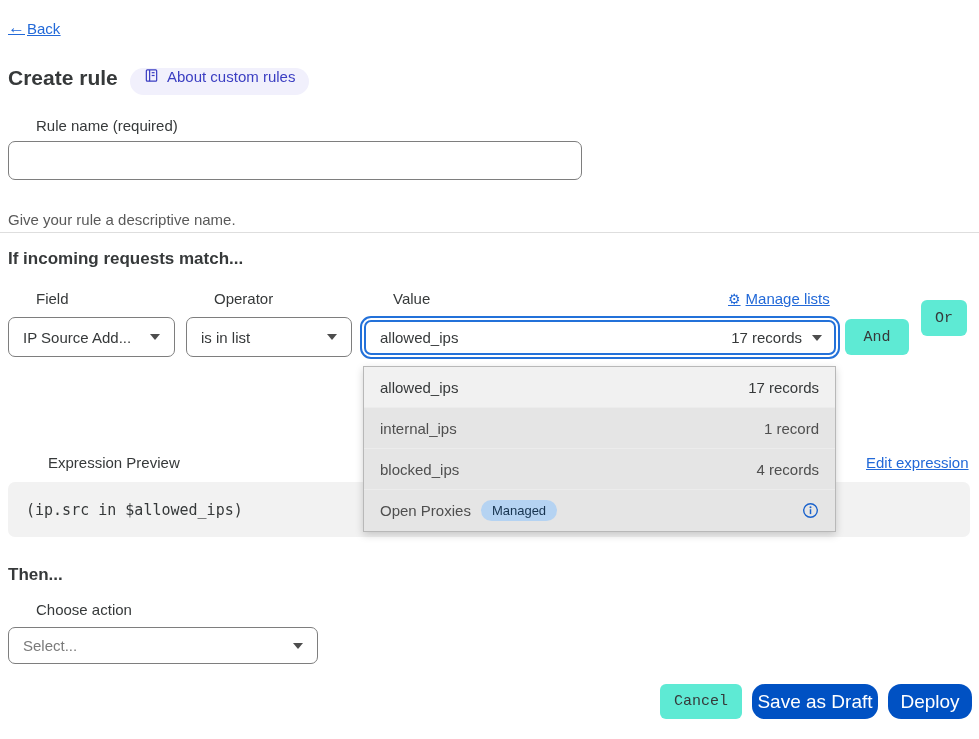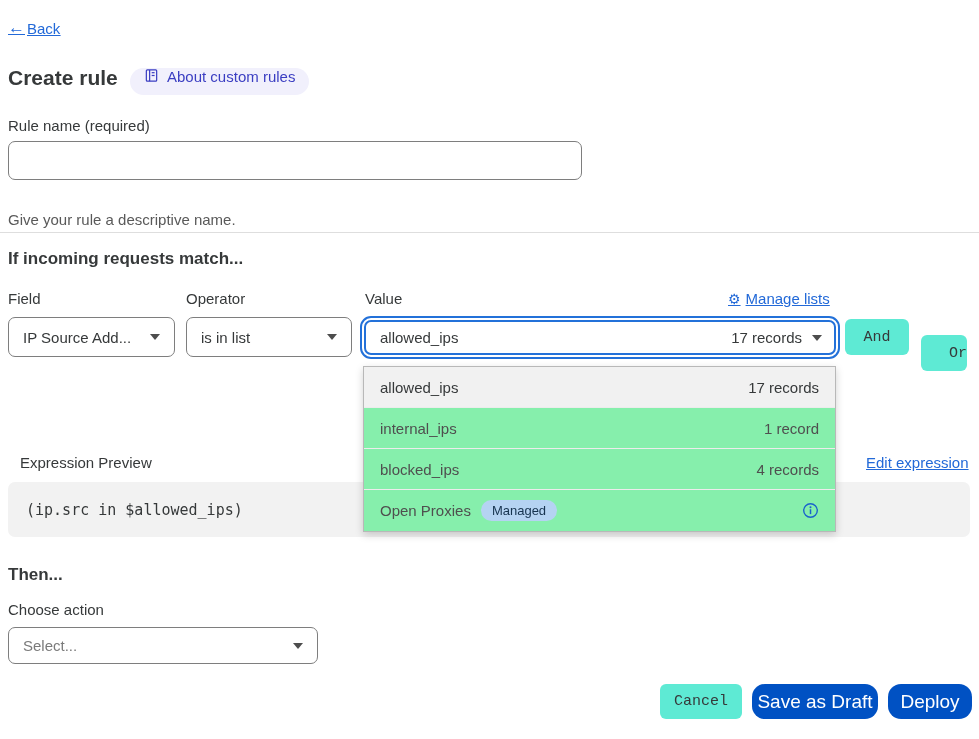--- a/index.html
+++ b/index.html
@@ -39,21 +39,21 @@
     height: 27px;
     display: inline-flex; gap: 8px;
     padding: 0 14px;
     background: #f1f0fc;
     border-radius: 14px;
     color: #3b3ec2;
     font-size: 15px;
     cursor: pointer;
   }
 
-  .field-label { font-size: 15px; color: #36393a; }
+  .field-label { font-size: 15px; color: #36393a; margin-left: 28px; }
   .helper-text { font-size: 15px; color: #595959; }
 
   .text-input {
     left: 8px; top: 141px;
     width: 574px; height: 39px;
     border: 1px solid #7e7e7e;
     border-radius: 7px;
     font-size: 15px;
     padding: 0 12px;
     font-family: "Liberation Sans", sans-serif;
@@ -139,21 +139,21 @@
     z-index: 10;
   }
   .dropdown-row {
     height: 41px;
     display: flex; align-items: center; justify-content: space-between;
     padding: 0 16px;
     font-size: 15px;
     color: #4f4f4f;
     border-bottom: 1px solid #ececec;
     cursor: pointer;
-    background: #86efac;
+    background: #e5e5e5;
   }
   .dropdown-row:last-child { border-bottom: none; }
   .dropdown-row.selected { background: #f1f1f1; color: #36393a; }
   .row-left { display: flex; align-items: center; gap: 10px; }
   .managed-pill {
     background: #b5d3f2;
     color: #16334f;
     border-radius: 11px;
     padding: 3px 11px;
     font-size: 13px;
@@ -234,21 +234,21 @@
 
   <div class="abs value-select">
     <span>allowed_ips</span>
     <span class="value-right">
       <span>17 records</span>
       <span class="chevron"></span>
     </span>
   </div>
 
   <button class="abs gray-btn" style="left:845px; top:319px; width:64px; height:36px;">And</button>
-  <button class="abs gray-btn" style="left:921px; top:335px; width:46px; height:36px;text-align:right;">Or</button>
+  <button class="abs gray-btn" style="left:921px; top:300px; width:46px; height:36px;">Or</button>
 
   <div class="abs field-label" style="left:20px; top:454px;">Expression Preview</div>
   <a class="abs link" style="left:866px; top:454px;" href="#">Edit expression</a>
   <div class="abs code-block">
     <span class="code-text">(ip.src in $allowed_ips)</span>
   </div>
 
   <div class="abs dropdown-panel">
     <div class="dropdown-row selected">
       <span>allowed_ips</span>

